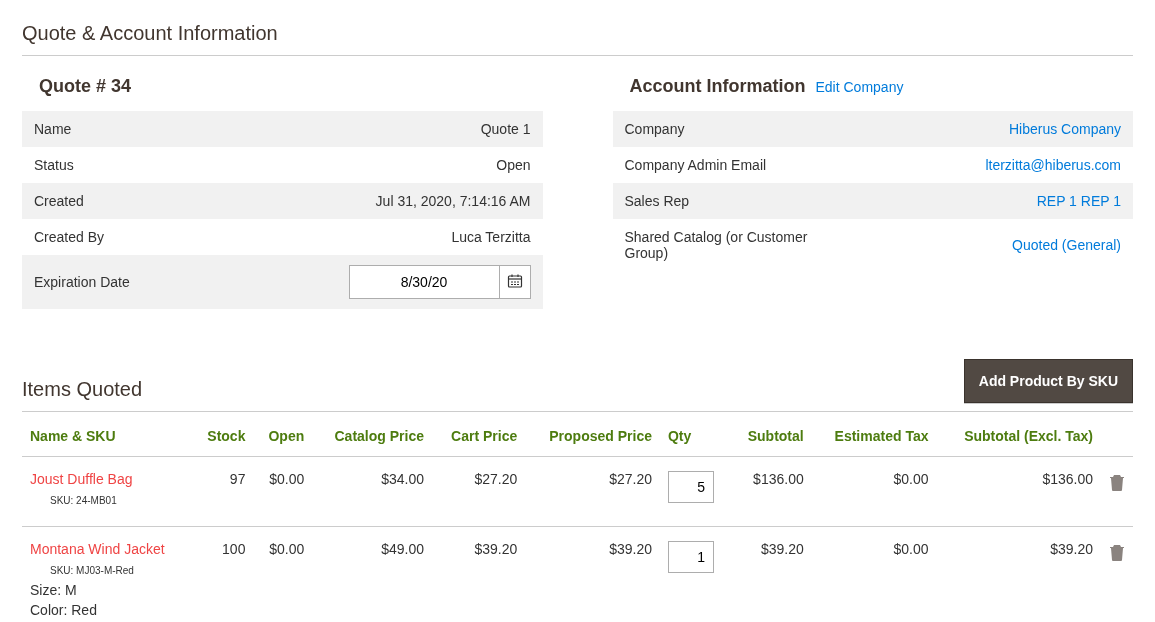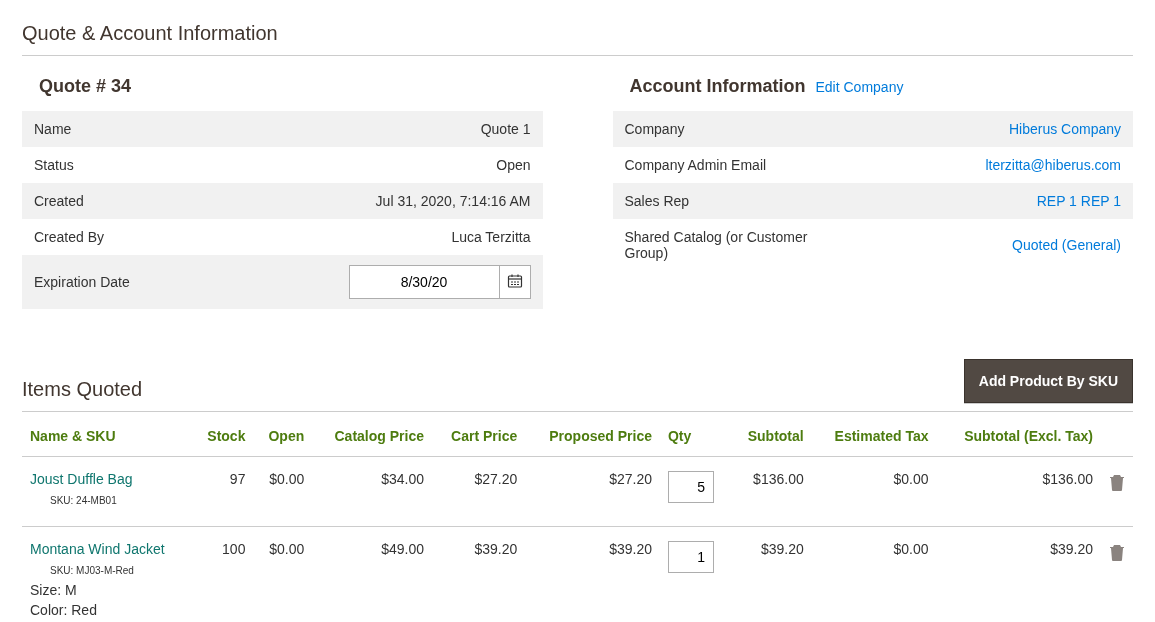--- a/index.html
+++ b/index.html
@@ -112,21 +112,21 @@
   .items-table th.col-qty { text-align: left; }
   .items-table td {
     padding: 14px 8px;
     font-size: 14px;
     text-align: right;
     vertical-align: top;
     border-bottom: 1px solid #ccc;
   }
   .items-table td:first-child { text-align: left; }
   .items-table td.col-qty { text-align: left; }
-  .prod-name { color: #0f766e; cursor: pointer; display: block; margin-bottom: 8px; }
+  .prod-name { color: #ef4444; cursor: pointer; display: block; margin-bottom: 8px; }
   .sku-line { color: #333; font-size: 10px; margin-bottom: 6px; margin-left: 20px; }
   .attr-line { color: #333; font-size: 14px; margin-bottom: 4px; }
   .qty-input {
     width: 46px;
     height: 32px;
     border: 1px solid #adadad;
     text-align: right;
     padding: 0 8px;
     font-size: 14px;
   }

